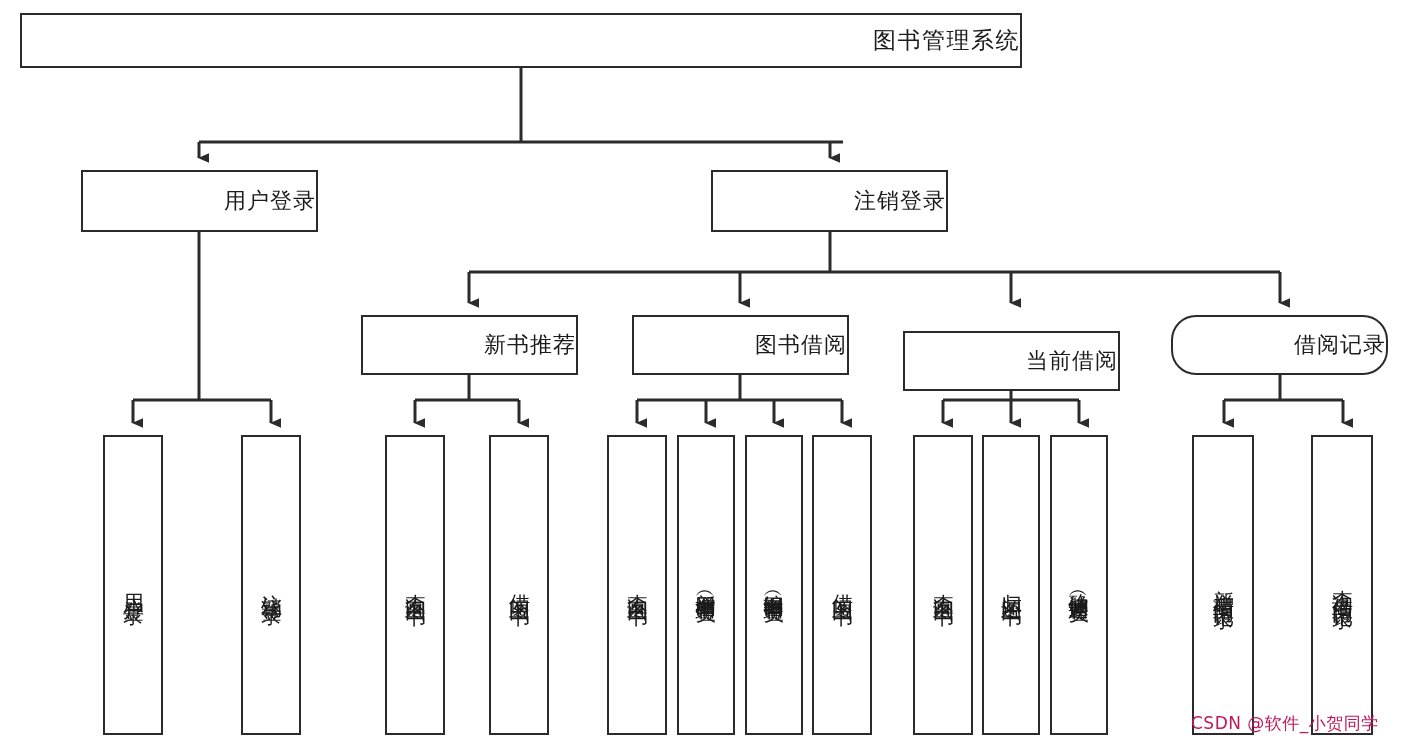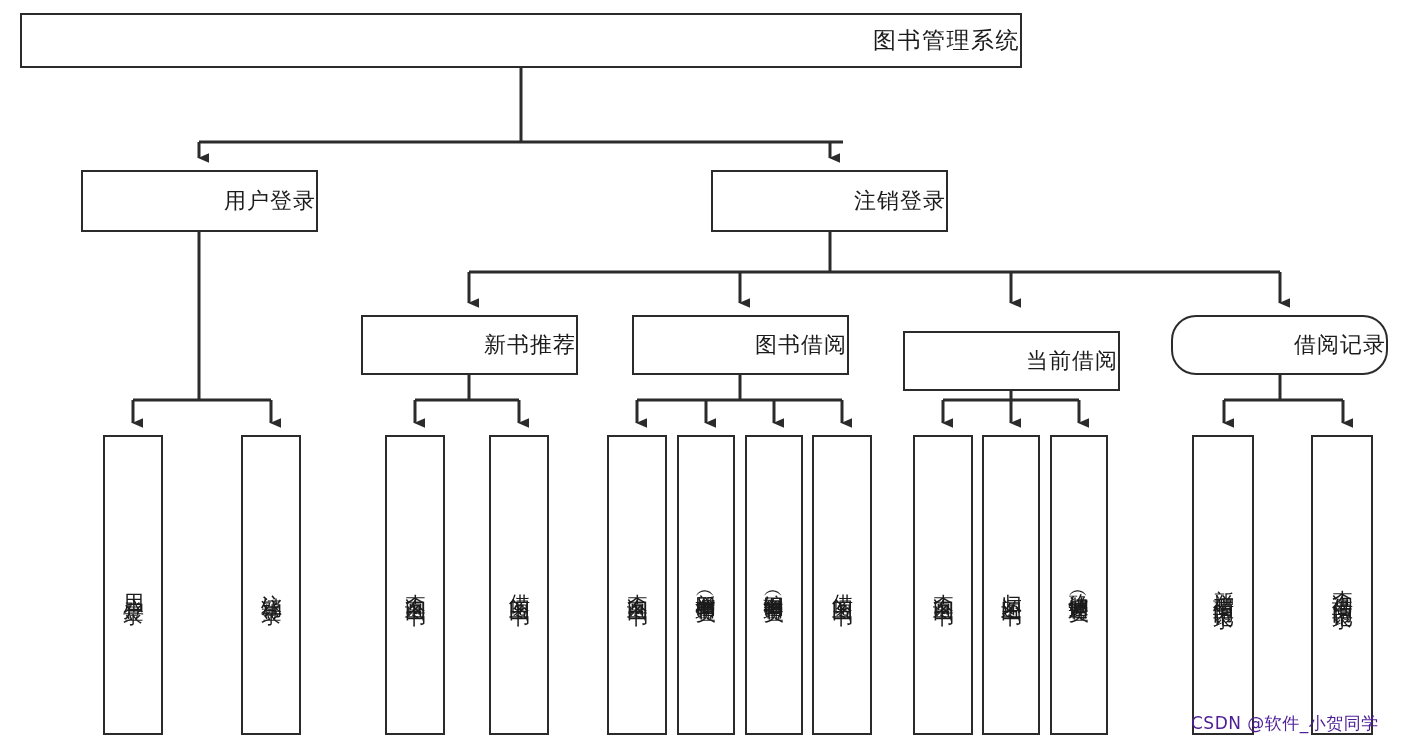--- a/index.html
+++ b/index.html
@@ -56,21 +56,21 @@
     overflow:visible;
   }
   .node.vert.long .lbl{
     font-size:20px;
     letter-spacing:1.5px;
   }
   #watermark{
     position:absolute;
     left:1191px;top:712px;
     font-size:17px;
-    color:#4c1d95;
+    color:#be185d;
     letter-spacing:0.5px;
     white-space:nowrap;
     z-index:5;
   }
 </style>
 </head>
 <body>
 
 <div id="diagram">
 

